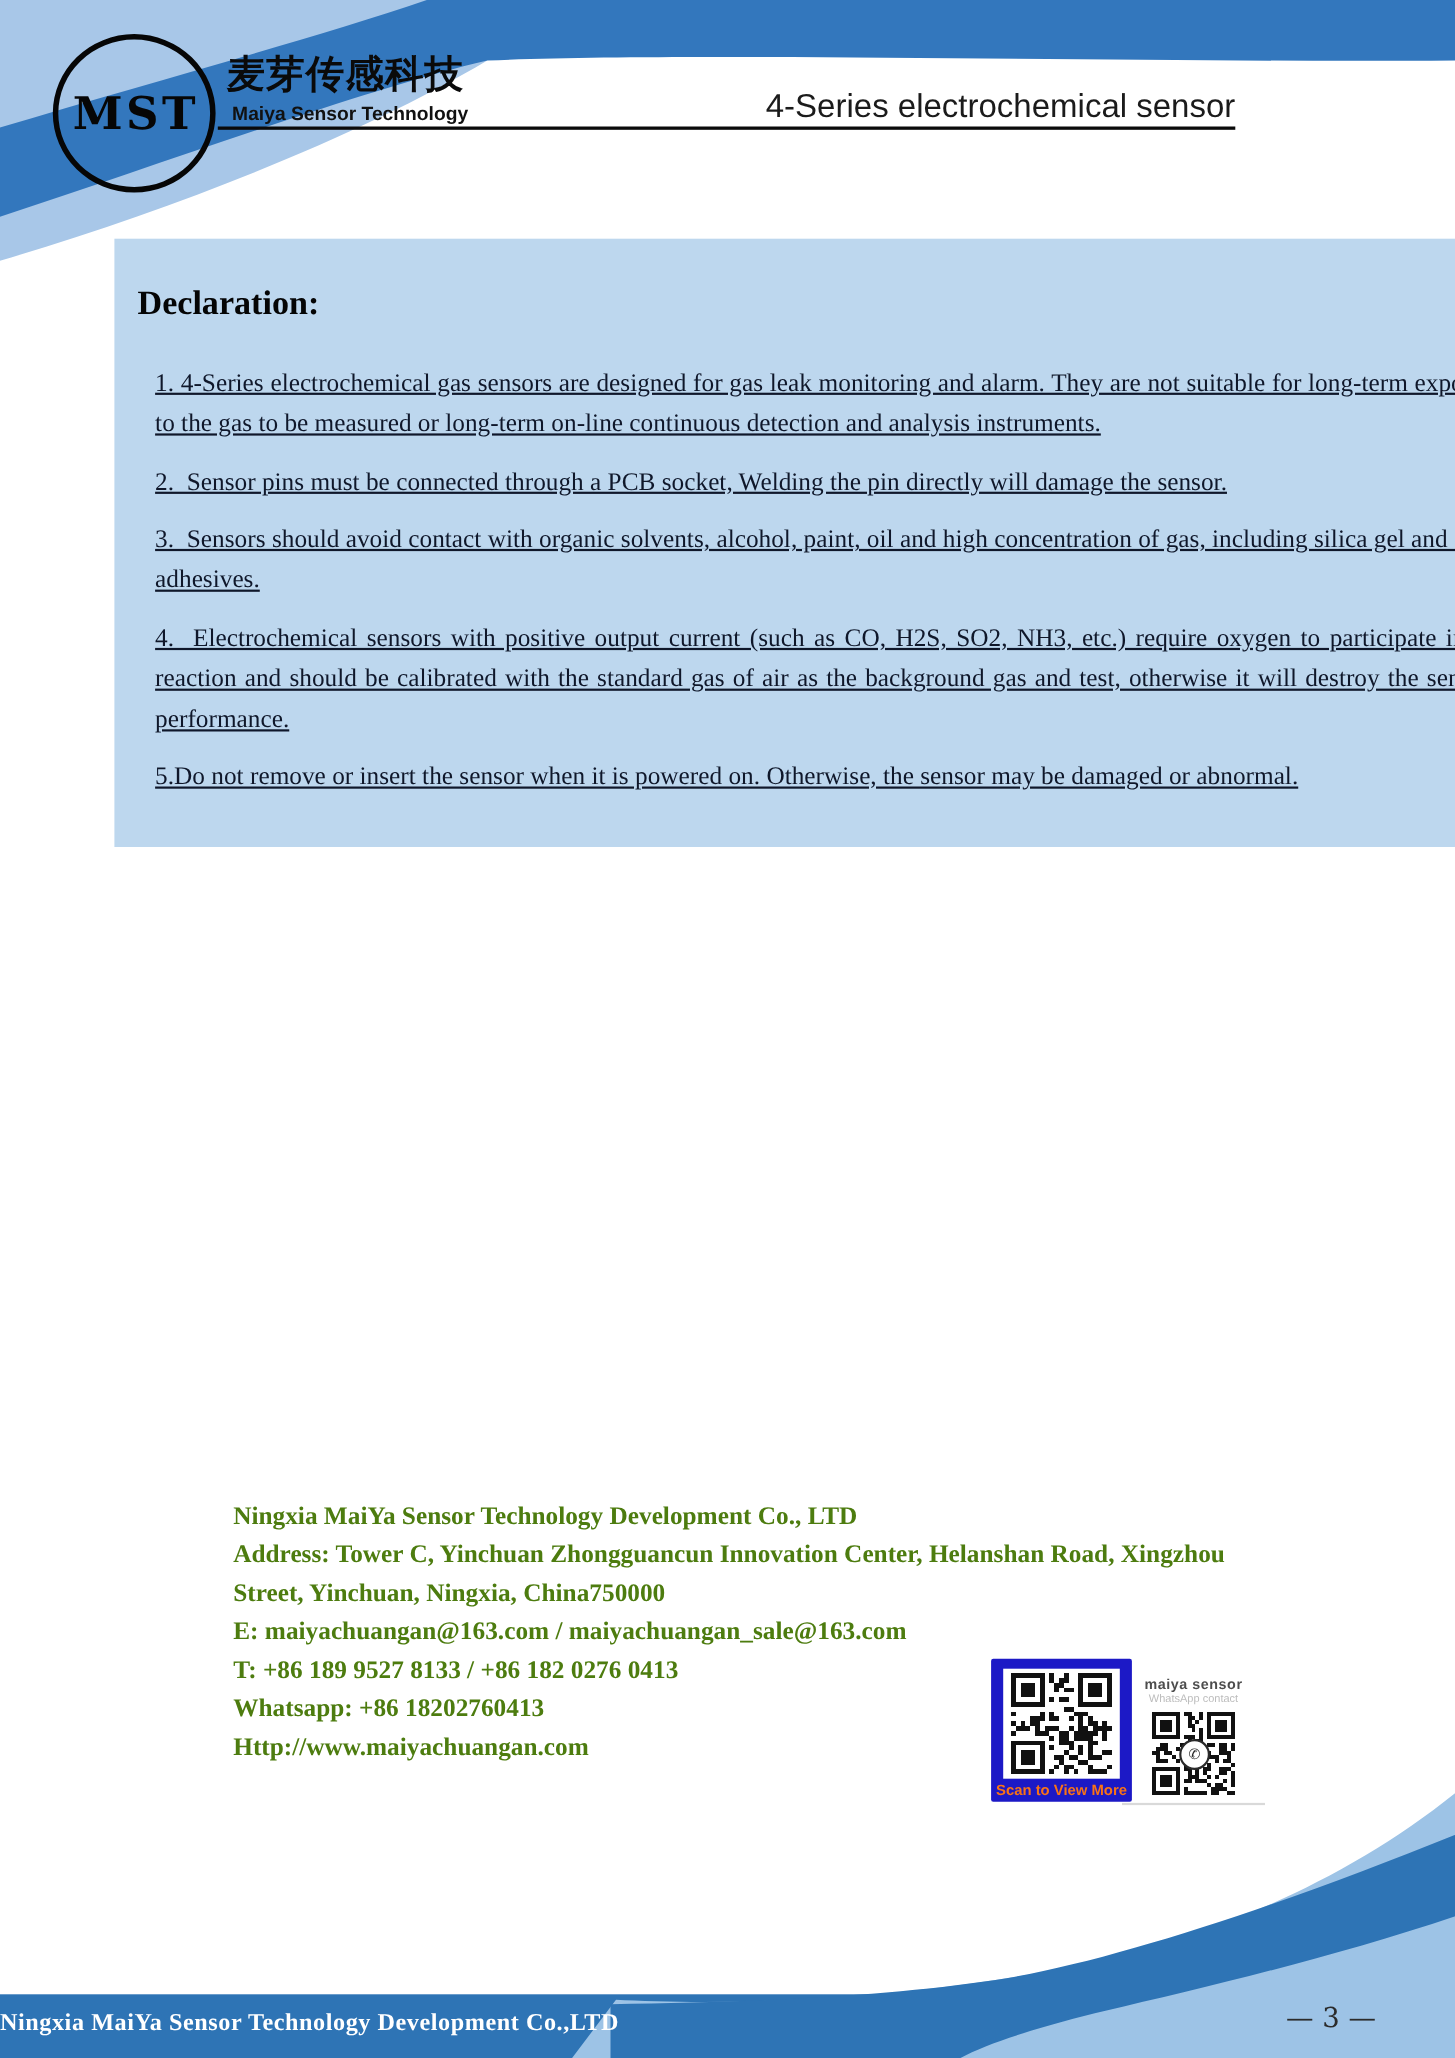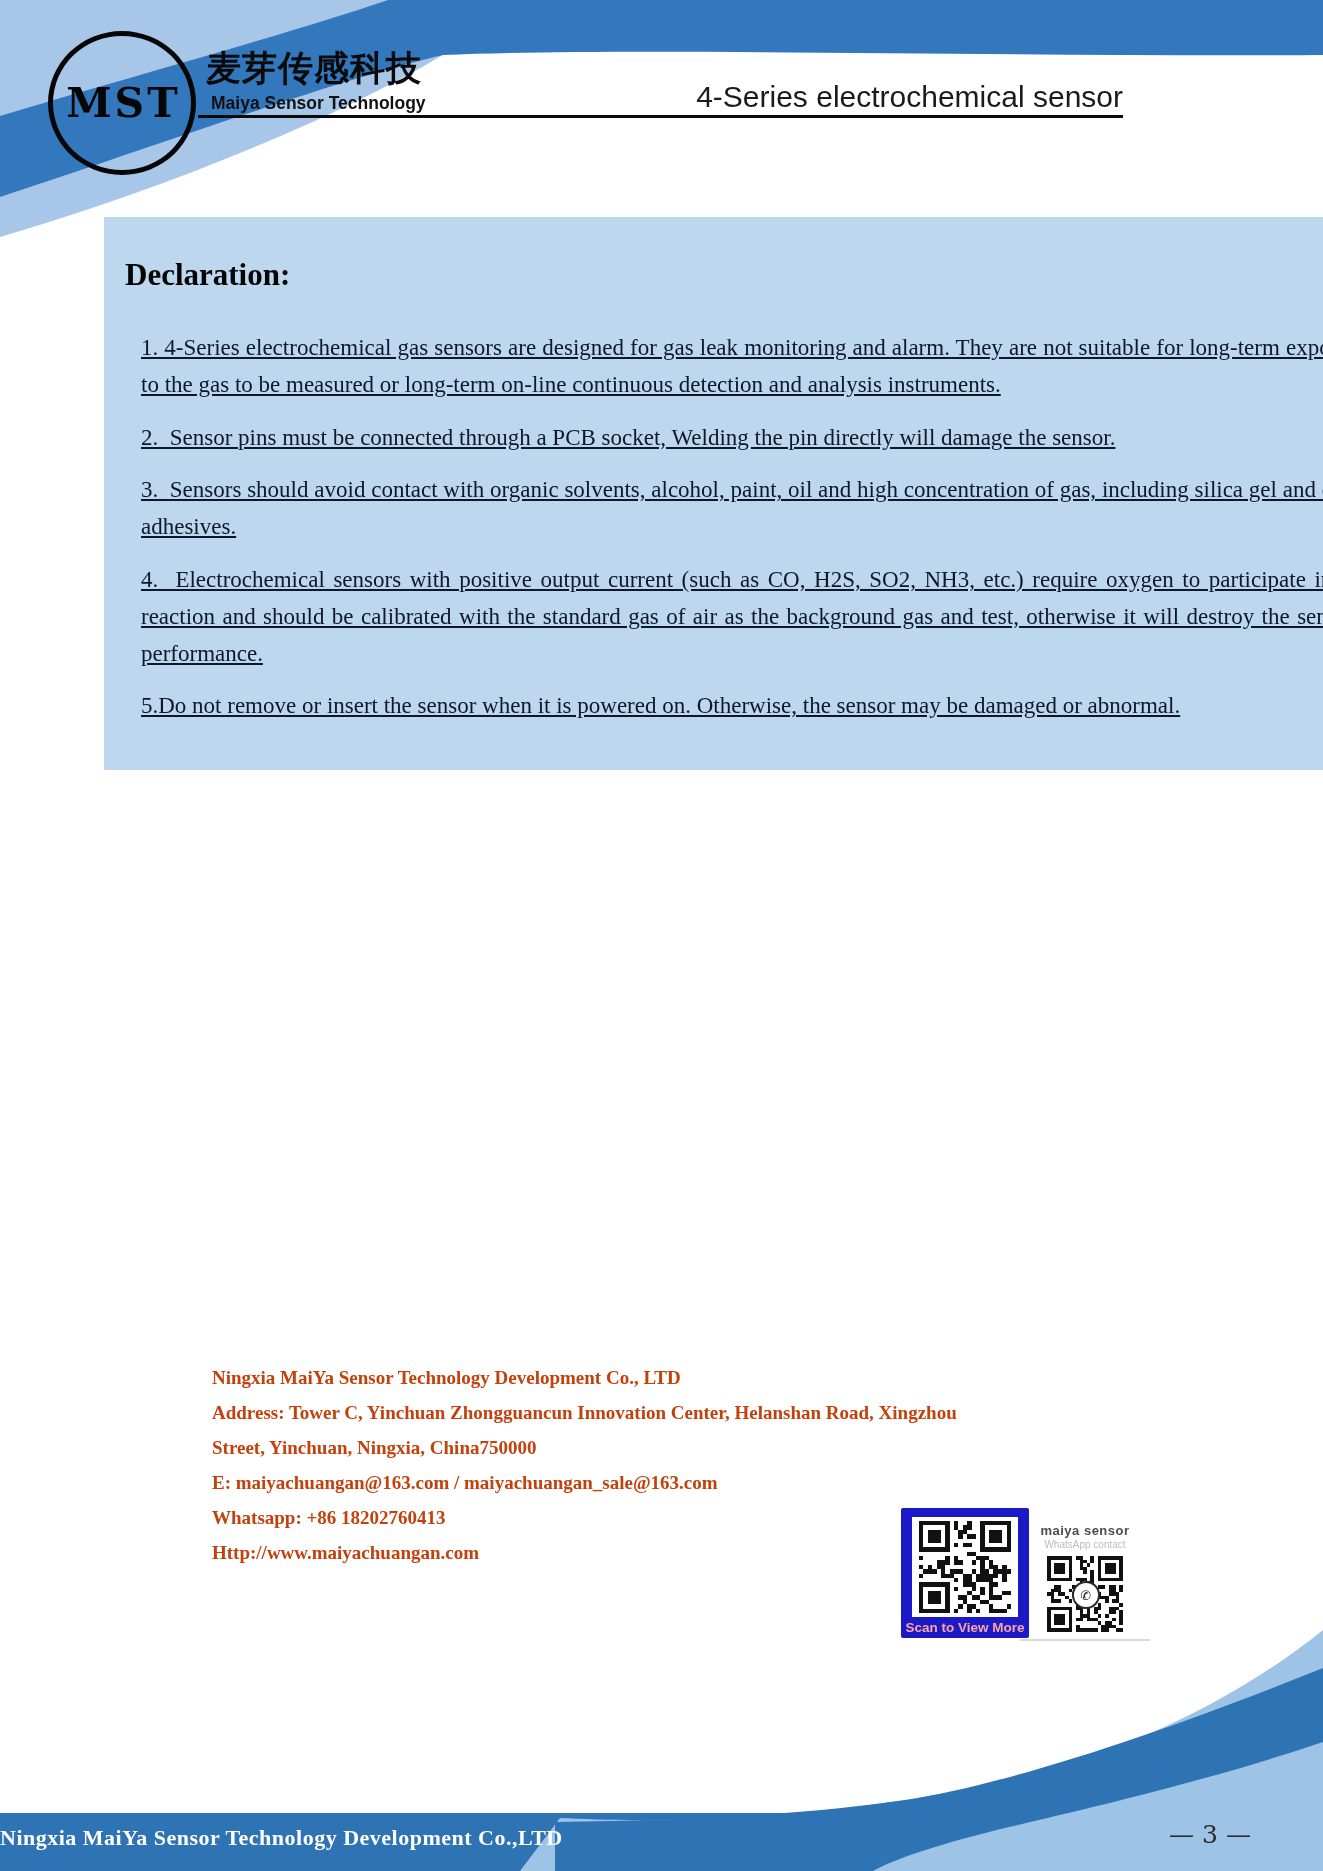--- a/index.html
+++ b/index.html
@@ -47,32 +47,32 @@
   }
   .declaration-body{margin-top:35px;}
   .declaration-body p{
     margin:16px;font-size:23px;line-height:36.8px;text-align:justify;
     font-family:"Liberation Serif",serif;color:#0f172a;text-decoration:underline;
   }
 
   
   .contact-info{left:212px;top:1360px;width:960px;}
   .contact-line{
-    font-family:"Liberation Serif",serif;font-weight:bold;font-size:19px;
-    line-height:35px;color:#c2410c;white-space:nowrap;
+    font-family:"Liberation Serif",serif;font-weight:bold;font-size:23px;
+    line-height:35px;color:#4d7c0f;white-space:nowrap;
   }
 
   
   .scan-qr-card{
     left:901px;top:1508px;width:128px;height:130px;background:#1C19C6;
     border-radius:2px;
   }
   .scan-qr-panel{left:11px;top:9px;width:106px;height:100px;background:#fff;padding:4px;box-sizing:border-box;}
   .scan-qr-caption{
-    left:0;bottom:3px;width:100%;text-align:center;color:#fca5a5;
+    left:0;bottom:3px;width:100%;text-align:center;color:#f97316;
     font-family:"Liberation Sans",sans-serif;font-weight:bold;font-size:13.5px;
   }
   .whatsapp-qr-card{
     left:1020px;top:1504px;width:130px;height:137px;
     border-bottom:2px solid #d9d9d9;text-align:center;box-sizing:border-box;
   }
   .whatsapp-qr-title{
     font-family:"Liberation Sans",sans-serif;font-weight:bold;font-size:13px;
     color:#4d4d4d;letter-spacing:.5px;margin-top:19px;
   }
@@ -127,20 +127,21 @@
       <p>4.&nbsp; Electrochemical sensors with positive output current (such as CO, H2S, SO2, NH3, etc.) require oxygen to participate in the reaction and should be calibrated with the standard gas of air as the background gas and test, otherwise it will destroy the sensor's performance.</p>
       <p>5.Do not remove or insert the sensor when it is powered on. Otherwise, the sensor may be damaged or abnormal.</p>
     </div>
   </div>
 
   <div class="abs contact-info">
     <div class="contact-line">Ningxia MaiYa Sensor Technology Development Co., LTD</div>
     <div class="contact-line">Address: Tower C, Yinchuan Zhongguancun Innovation Center, Helanshan Road, Xingzhou</div>
     <div class="contact-line">Street, Yinchuan, Ningxia, China750000</div>
     <div class="contact-line">E: maiyachuangan@163.com / maiyachuangan_sale@163.com</div>
+    <div class="contact-line">T: +86 189 9527 8133 / +86 182 0276 0413</div>
     <div class="contact-line">Whatsapp: +86 18202760413</div>
     <div class="contact-line">Http://www.maiyachuangan.com</div>
   </div>
 
   <div class="abs scan-qr-card">
     <div class="abs scan-qr-panel">
       <svg class="qr" viewBox="0 0 21 21">
           <rect x="8" y="0" width="1" height="1"></rect>
           <rect x="11" y="0" width="1" height="1"></rect>
           <rect x="8" y="1" width="1" height="1"></rect>

